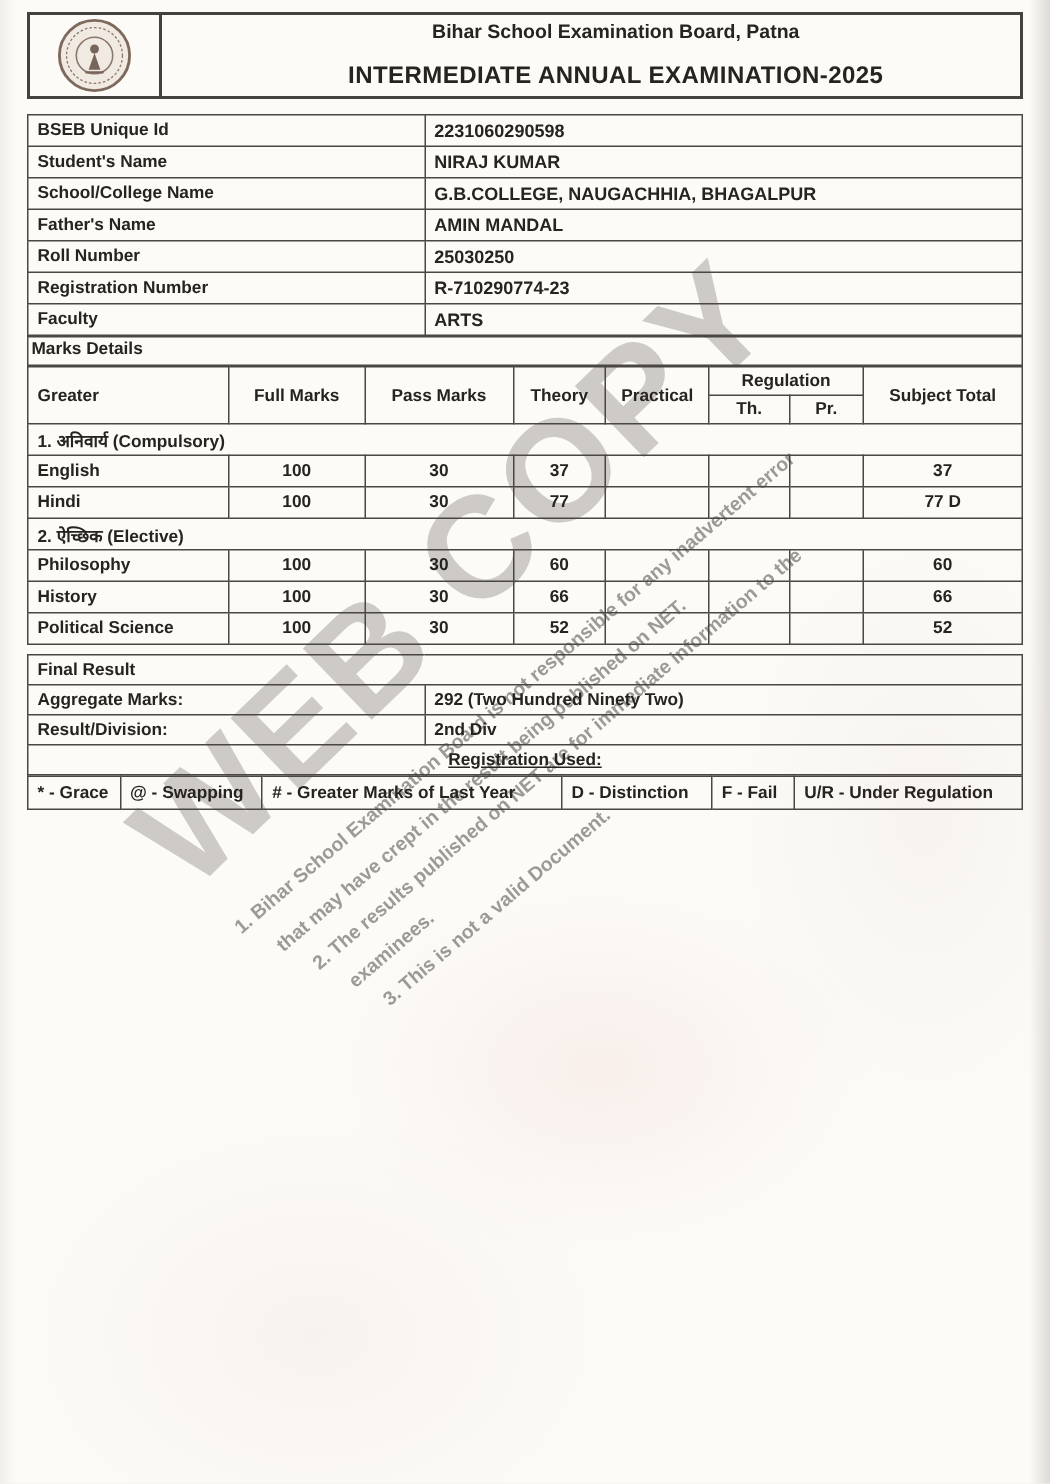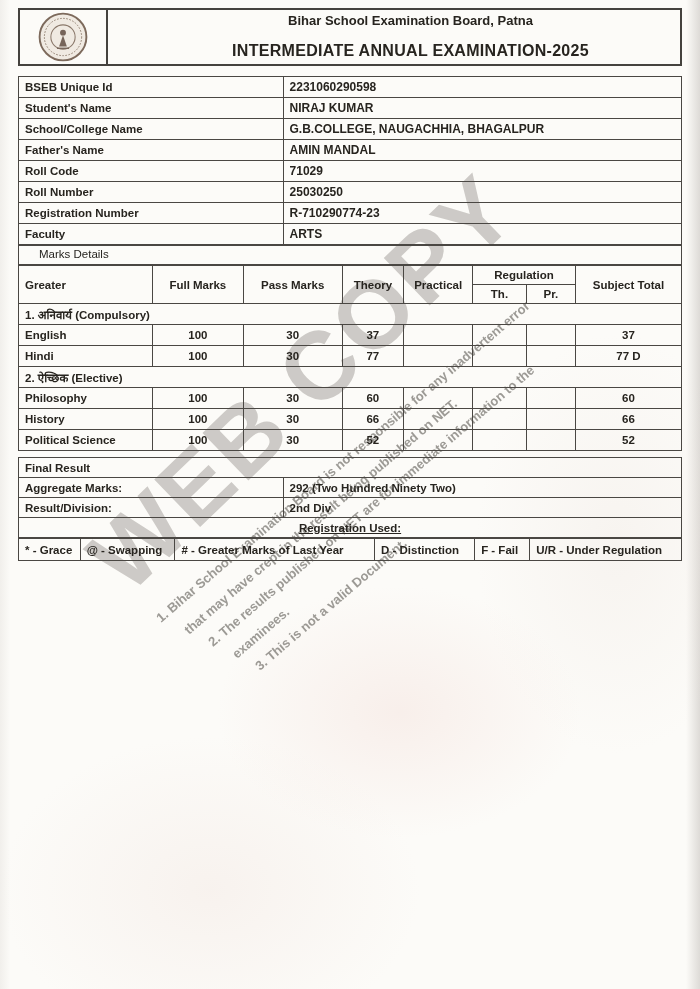--- a/index.html
+++ b/index.html
@@ -39,21 +39,21 @@
   .titles { flex:1; display:flex; flex-direction:column; justify-content:space-between; text-align:center; padding:3px 0 4px 0;margin-left:33px; }
   .board-name { font-size:13px; font-weight:700; }
   .result-label { font-size:15px; font-weight:700; letter-spacing:0.5px; }
   .exam-title { font-size:16px; font-weight:700; letter-spacing:0.3px; }
 
   table.tbl { width:100%; border-collapse:collapse; background:transparent; }
   .tbl td, .tbl th { border:1.6px solid #4a4743; font-size:11.5px; font-weight:700; padding:1px 6px; text-align:center; }
   .al { text-align:left !important; }
   .details-tbl td { height:21px; text-align:left; }
   .details-tbl td.val { font-size:12px; }
-  .marks-title-bar { border:1.8px solid #4a4743; height:20px; font-size:11.5px; font-weight:400; padding:2px 20px; }
+  .marks-title-bar { border:1.8px solid #4a4743; height:20px; font-size:11.5px; font-weight:700; padding:2px 2px; }
   .marks-tbl th { height:19px; }
   .marks-tbl td { height:21px; }
   .final-tbl { margin-top:6px; }
   .final-tbl td { height:20px; text-align:left; }
   .final-tbl td.center { text-align:center !important; }
   .underline { text-decoration:underline; }
   .abbr-tbl td { height:22px; text-align:left;margin-top:36px; }
   .abbr-tbl td:nth-child(1){ width:9.3%; }
   .abbr-tbl td:nth-child(2){ width:14.3%; }
   .abbr-tbl td:nth-child(3){ width:30.1%; }
@@ -111,24 +111,20 @@
           </tr>
           <tr>
             <td class="al">School/College Name</td>
             <td class="al val">G.B.COLLEGE, NAUGACHHIA, BHAGALPUR</td>
           </tr>
           <tr>
             <td class="al">Father's Name</td>
             <td class="al val">AMIN MANDAL</td>
           </tr>
           <tr>
-            <td class="al">Roll Code</td>
-            <td class="al val">71029</td>
-          </tr>
-          <tr>
             <td class="al">Roll Number</td>
             <td class="al val">25030250</td>
           </tr>
           <tr>
             <td class="al">Registration Number</td>
             <td class="al val">R-710290774-23</td>
           </tr>
           <tr>
             <td class="al">Faculty</td>
             <td class="al val">ARTS</td>

